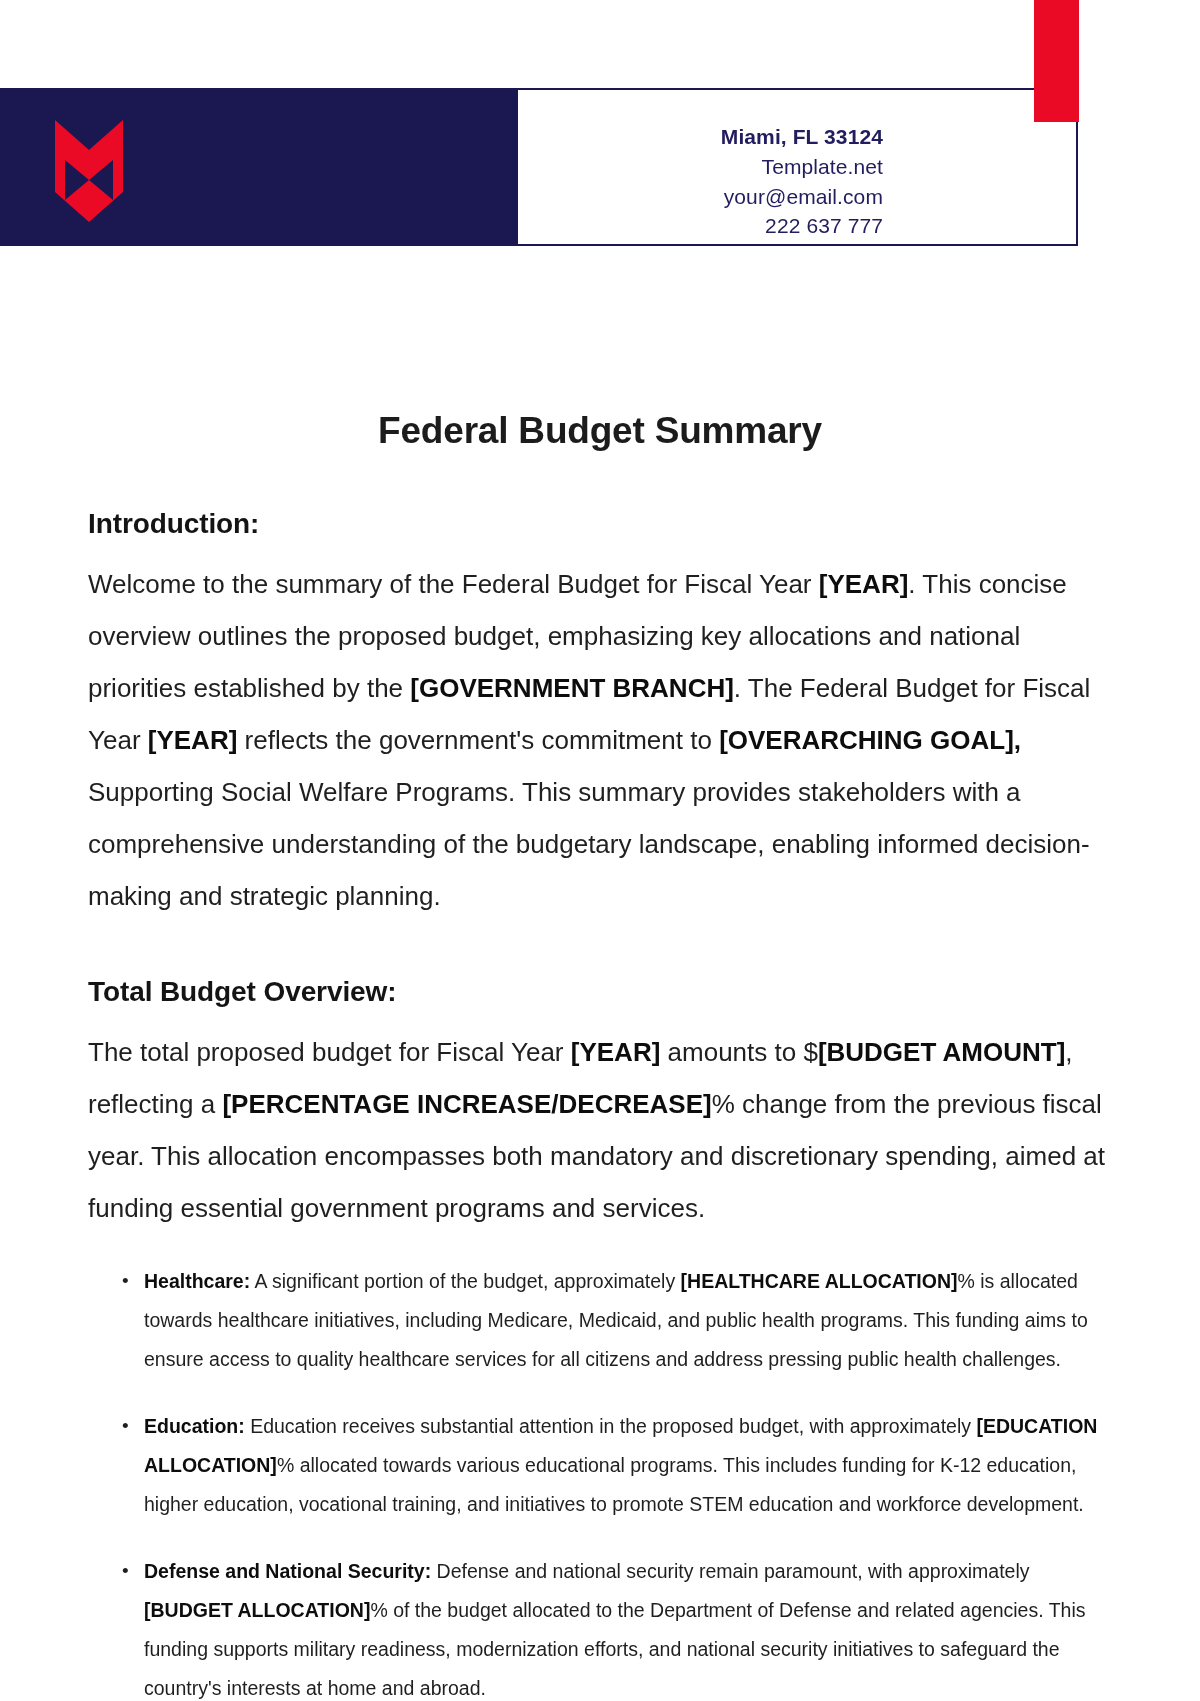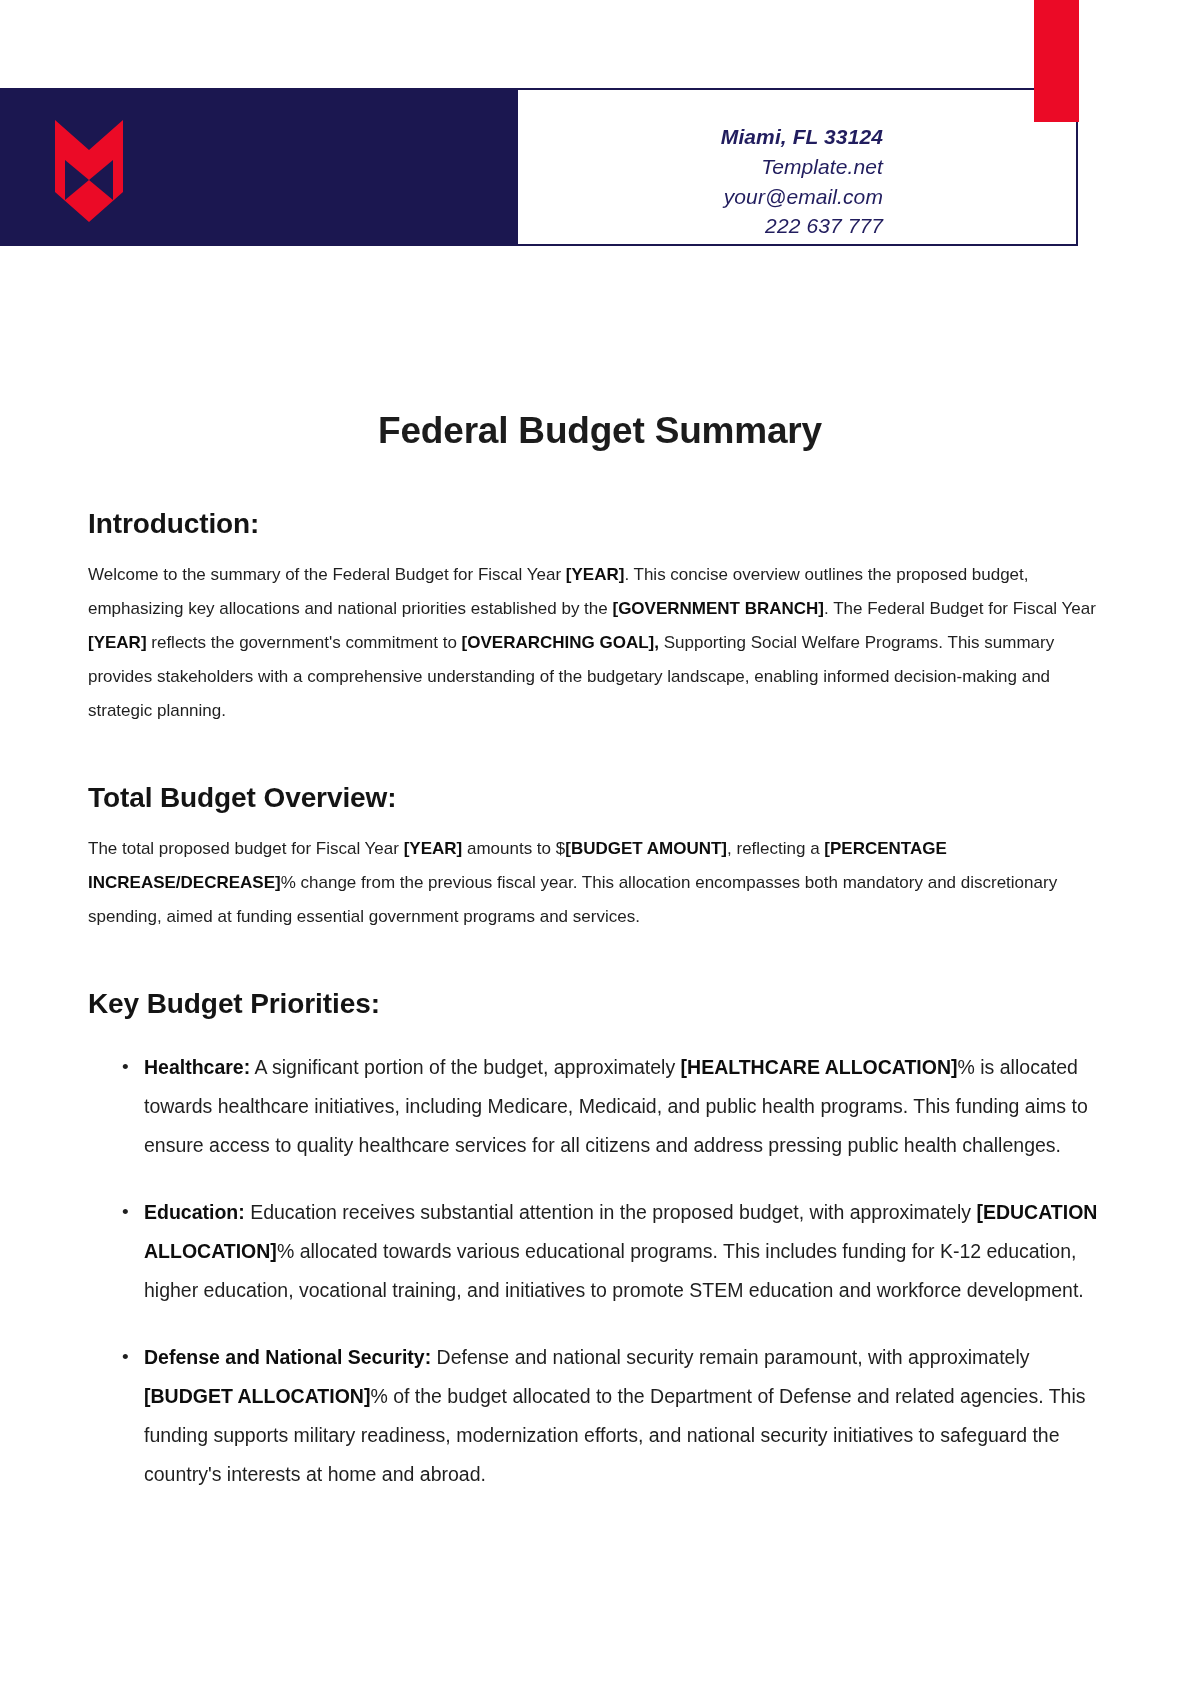--- a/index.html
+++ b/index.html
@@ -16,21 +16,20 @@
     color: #1a1a1a;
   }
 
   
   .header {
     position: absolute;
     top: 0;
     left: 0;
     width: 1005px;
     height: 260px;
-    font-style: italic;
   }
   .header-navy {
     position: absolute;
     left: 0;
     top: 88px;
     width: 518px;
     height: 158px;
     background: #1b1750;
   }
   .header-redbar {
@@ -101,21 +100,21 @@
     font-size: 28px;
     font-weight: bold;
     color: #141414;
     margin: 54px 0 18px 0;
     letter-spacing: -0.1px;
   }
   h2.section-head.first {
     margin-top: 56px;
   }
   p.para {
-    font-size: 17px;
+    font-size: 26px;
     line-height: 2.0;
     margin: 0;
     color: #1f1f1f;
     text-align: left;
   }
   p.para b, li b { font-weight: bold; color: #0d0d0d; }
 
   ul.priorities {
     margin: 8px 0 0 0;
     padding-left: 34px;
@@ -168,21 +167,20 @@
   <h1 class="doc-title">Federal Budget Summary</h1>
 
   <div class="content">
 
     <h2 class="section-head first">Introduction:</h2>
     <p class="para">Welcome to the summary of the Federal Budget for Fiscal Year <b>[YEAR]</b>. This concise overview outlines the proposed budget, emphasizing key allocations and national priorities established by the <b>[GOVERNMENT BRANCH]</b>. The Federal Budget for Fiscal Year <b>[YEAR]</b> reflects the government's commitment to <b>[OVERARCHING GOAL],</b> Supporting Social Welfare Programs. This summary provides stakeholders with a comprehensive understanding of the budgetary landscape, enabling informed decision-making and strategic planning.</p>
 
     <h2 class="section-head">Total Budget Overview:</h2>
     <p class="para">The total proposed budget for Fiscal Year <b>[YEAR]</b> amounts to $<b>[BUDGET AMOUNT]</b>, reflecting a <b>[PERCENTAGE INCREASE/DECREASE]</b>% change from the previous fiscal year. This allocation encompasses both mandatory and discretionary spending, aimed at funding essential government programs and services.</p>
 
-    <h2 class="section-head">Key Budget Priorities:</h2>
 
     <ul class="priorities">
       <li><b>Healthcare:</b> A significant portion of the budget, approximately <b>[HEALTHCARE ALLOCATION]</b>% is allocated towards healthcare initiatives, including Medicare, Medicaid, and public health programs. This funding aims to ensure access to quality healthcare services for all citizens and address pressing public health challenges.</li>
       <li><b>Education:</b> Education receives substantial attention in the proposed budget, with approximately <b>[EDUCATION ALLOCATION]</b>% allocated towards various educational programs. This includes funding for K-12 education, higher education, vocational training, and initiatives to promote STEM education and workforce development.</li>
       <li><b>Defense and National Security:</b> Defense and national security remain paramount, with approximately <b>[BUDGET ALLOCATION]</b>% of the budget allocated to the Department of Defense and related agencies. This funding supports military readiness, modernization efforts, and national security initiatives to safeguard the country's interests at home and abroad.</li>
     </ul>
 
   </div>
 </div>
 

